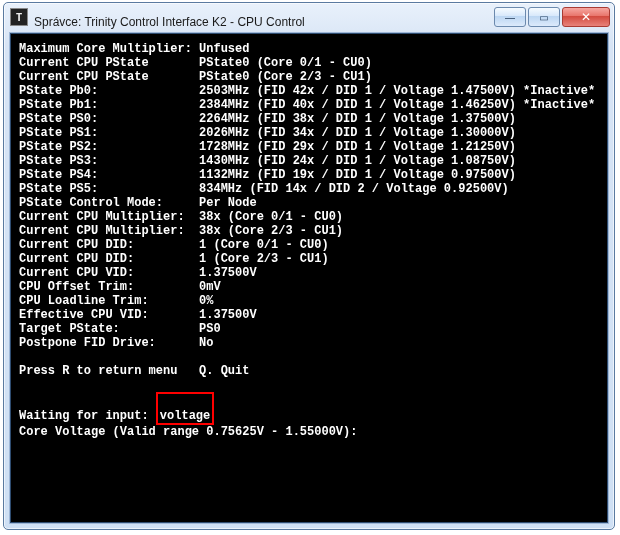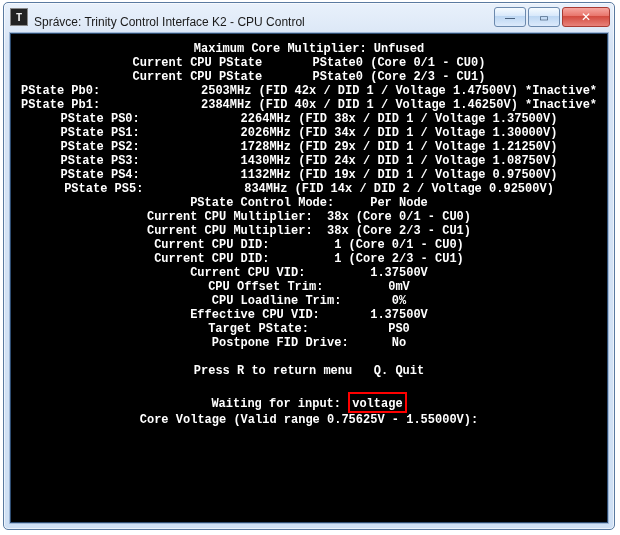--- a/index.html
+++ b/index.html
@@ -6,22 +6,22 @@
   .wrap{width:620px;height:535px;position:relative;}
   .win{position:absolute;left:3px;top:2px;width:610px;height:526px;border:1px solid #5a7aa0;border-radius:5px;background:linear-gradient(#e9f1fb,#d7e4f5 8%,#cfe0f4 100%);box-shadow:0 0 0 1px rgba(255,255,255,.6) inset;}
   .titlebar{height:28px;display:flex;align-items:center;padding:0 4px 0 6px;}
   .app-icon{width:16px;height:16px;background:#222;border:1px solid #888;display:flex;align-items:center;justify-content:center;}
   .app-icon span{color:#eee;font:bold 11px/1 Consolas,monospace;}
   .title-text{margin-left:6px;color:#1a1a1a;font-size:12px;flex:1;white-space:nowrap;overflow:hidden;margin-top:9px;}
   .wbtns{display:flex;gap:0;}
   .wbtn{width:30px;height:18px;border:1px solid #6b89ad;border-radius:3px;margin-left:2px;display:flex;align-items:center;justify-content:center;background:linear-gradient(#f6fbff,#d7e8fb 45%,#bcd6f2 46%,#dceafb);font-size:10px;color:#213a59;cursor:default;}
   .wbtn.close{width:46px;background:linear-gradient(#f6a7a0,#e8746a 45%,#d24a3e 46%,#e8827a);border-color:#a83b33;color:#fff;font-size:12px;}
   .client-border{position:absolute;left:6px;right:6px;top:30px;bottom:6px;background:#000;border:1px solid #2e4c70;box-shadow:0 0 0 1px #9fb8d8;overflow:hidden;}
-  .term{padding:8px 8px;color:#fff;font:bold 12px/14px "Lucida Console","Courier New",monospace;white-space:pre;letter-spacing:0;text-align:center;}
-  .hl{border:2px solid #ff0000;padding:4px 2px 1px 2px;display:inline-block;line-height:12px;}
+  .term{padding:8px 8px;color:#fff;font:bold 12px/14px "Lucida Console","Courier New",monospace;white-space:pre;letter-spacing:0;}
+  .hl{border:2px solid #ff0000;padding:16px 2px 1px 2px;display:inline-block;line-height:12px;}
 </style>
 </head>
 <body>
 <div class="wrap">
   <div class="win">
     <div class="titlebar">
       <div class="app-icon">
           <span>T</span>
         </div>
       <div class="title-text">Správce:  Trinity Control Interface K2 - CPU Control</div>

